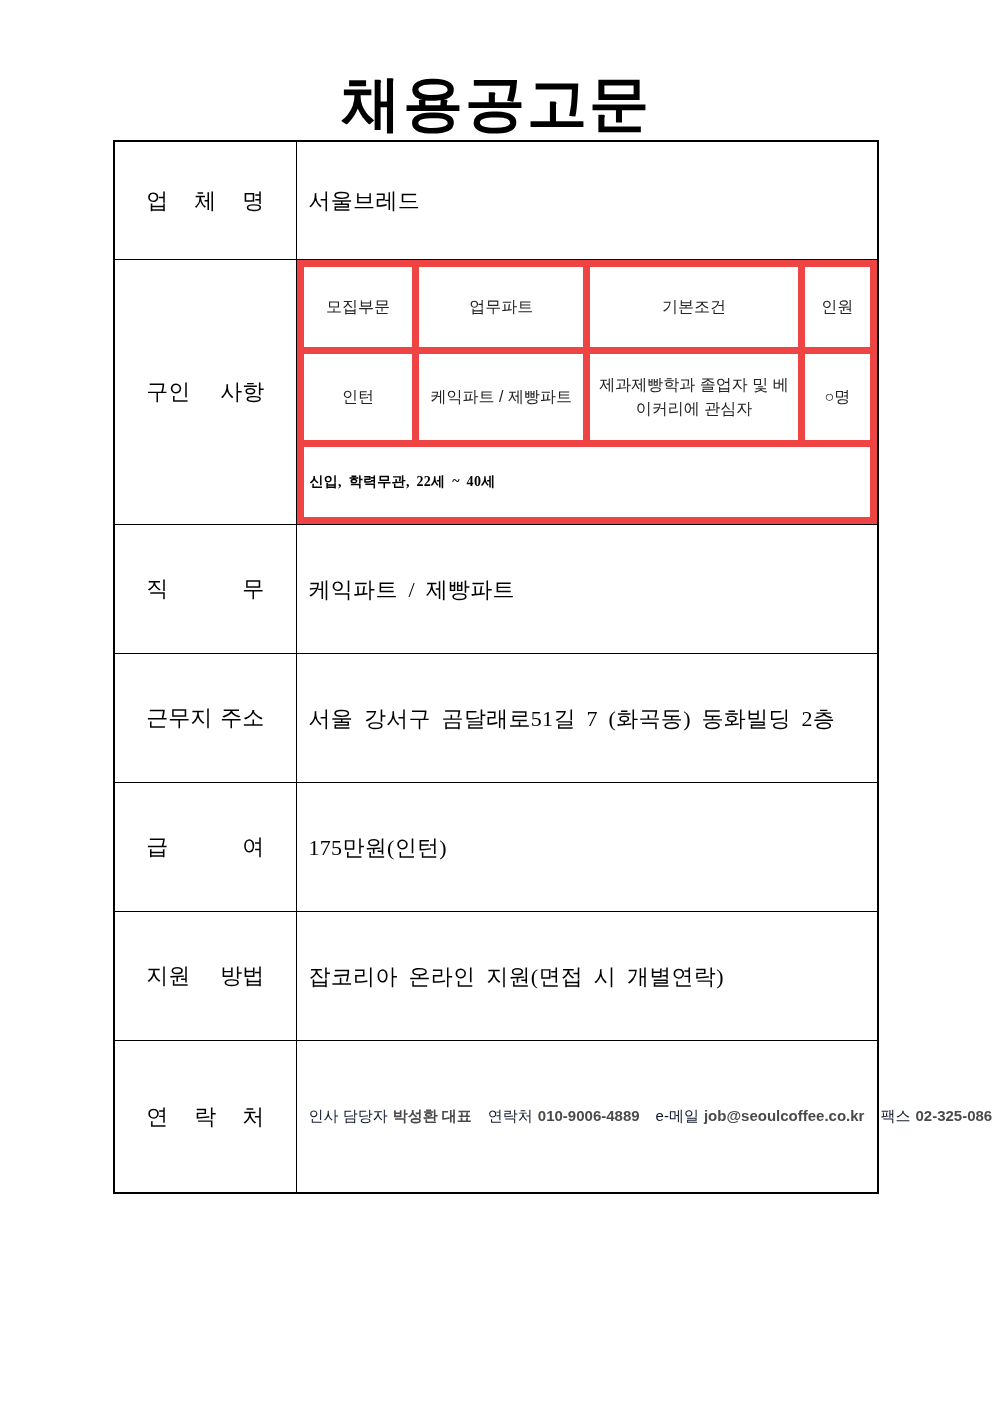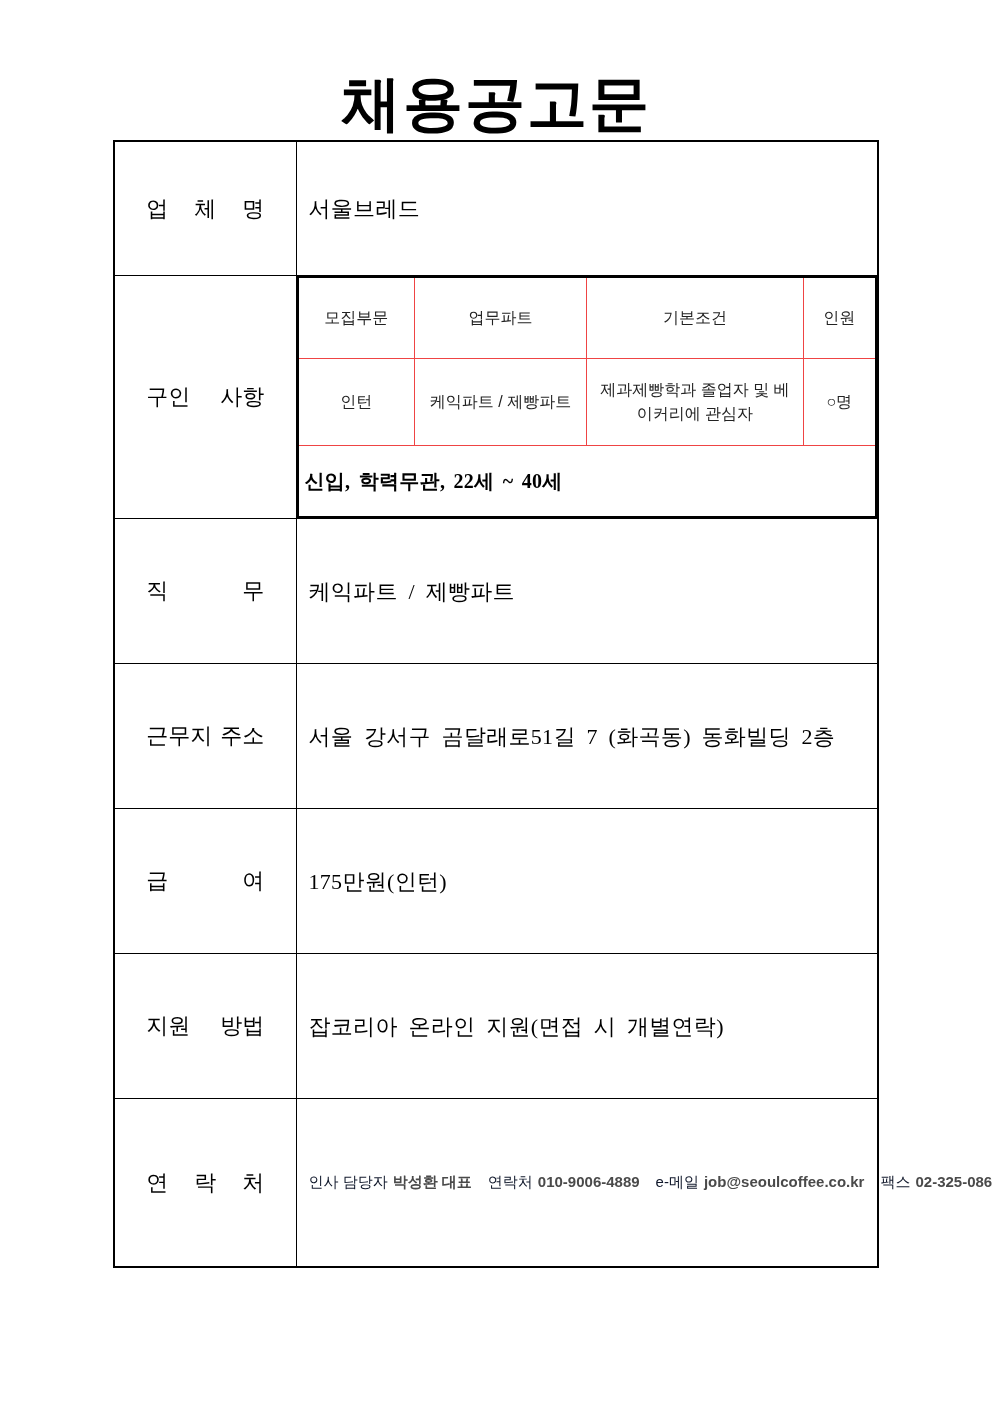--- a/index.html
+++ b/index.html
@@ -40,21 +40,21 @@
     table-layout: fixed;
     border: 2px solid #000;
   }
   table.main > tbody > tr > th,
   table.main > tbody > tr > td {
     border: 1px solid #000;
     vertical-align: middle;
     background: #fff;
   }
   col.c-label { width: 182px; }
-  th.lbl-cell { font-weight: 400; padding: 16px; }
+  th.lbl-cell { font-weight: 400; padding: 8px; }
   .lbl {
     display: block;
     width: 118px;
     margin: 0 auto;
     font-size: 22px;
     text-align: justify;
     text-align-last: justify;
     white-space: nowrap;
   }
   td.val-cell { padding: 0 12px; }
@@ -75,35 +75,35 @@
   .r-manager  > th, .r-manager  > td { height: 106px; }
   .r-contact  > th, .r-contact  > td { height: 135px; }
   
   td.nest-cell { padding: 0; vertical-align: top; }
   table.nest {
     width: 100%;
     border-collapse: collapse;
     table-layout: fixed;
     border: 2px solid #000;
   }
-  table.nest td { border: 1px solid #ef4444; vertical-align: middle; }
+  table.nest td { border: 7px solid #ef4444; vertical-align: middle; }
   table.nest .nh td, table.nest .nd td {
     font-family: "Liberation Sans", sans-serif;
     font-size: 16px;
     color: #222;
     text-align: center;
     padding: 4px 6px;
     line-height: 1.5;
   }
   table.nest .nh td { height: 72px; }
   table.nest .nd td { height: 78px; }
   table.nest .nn td {
     height: 34px;
     font-family: "Liberation Serif", serif;
-    font-size: 20px;
+    font-size: 14px;
     font-weight: 700;
     text-align: left;
     padding: 18px 6px;
     letter-spacing: 0.3px;
     word-spacing: 3px;
   }
   
   .contact {
     display: flex;
     align-items: center;

